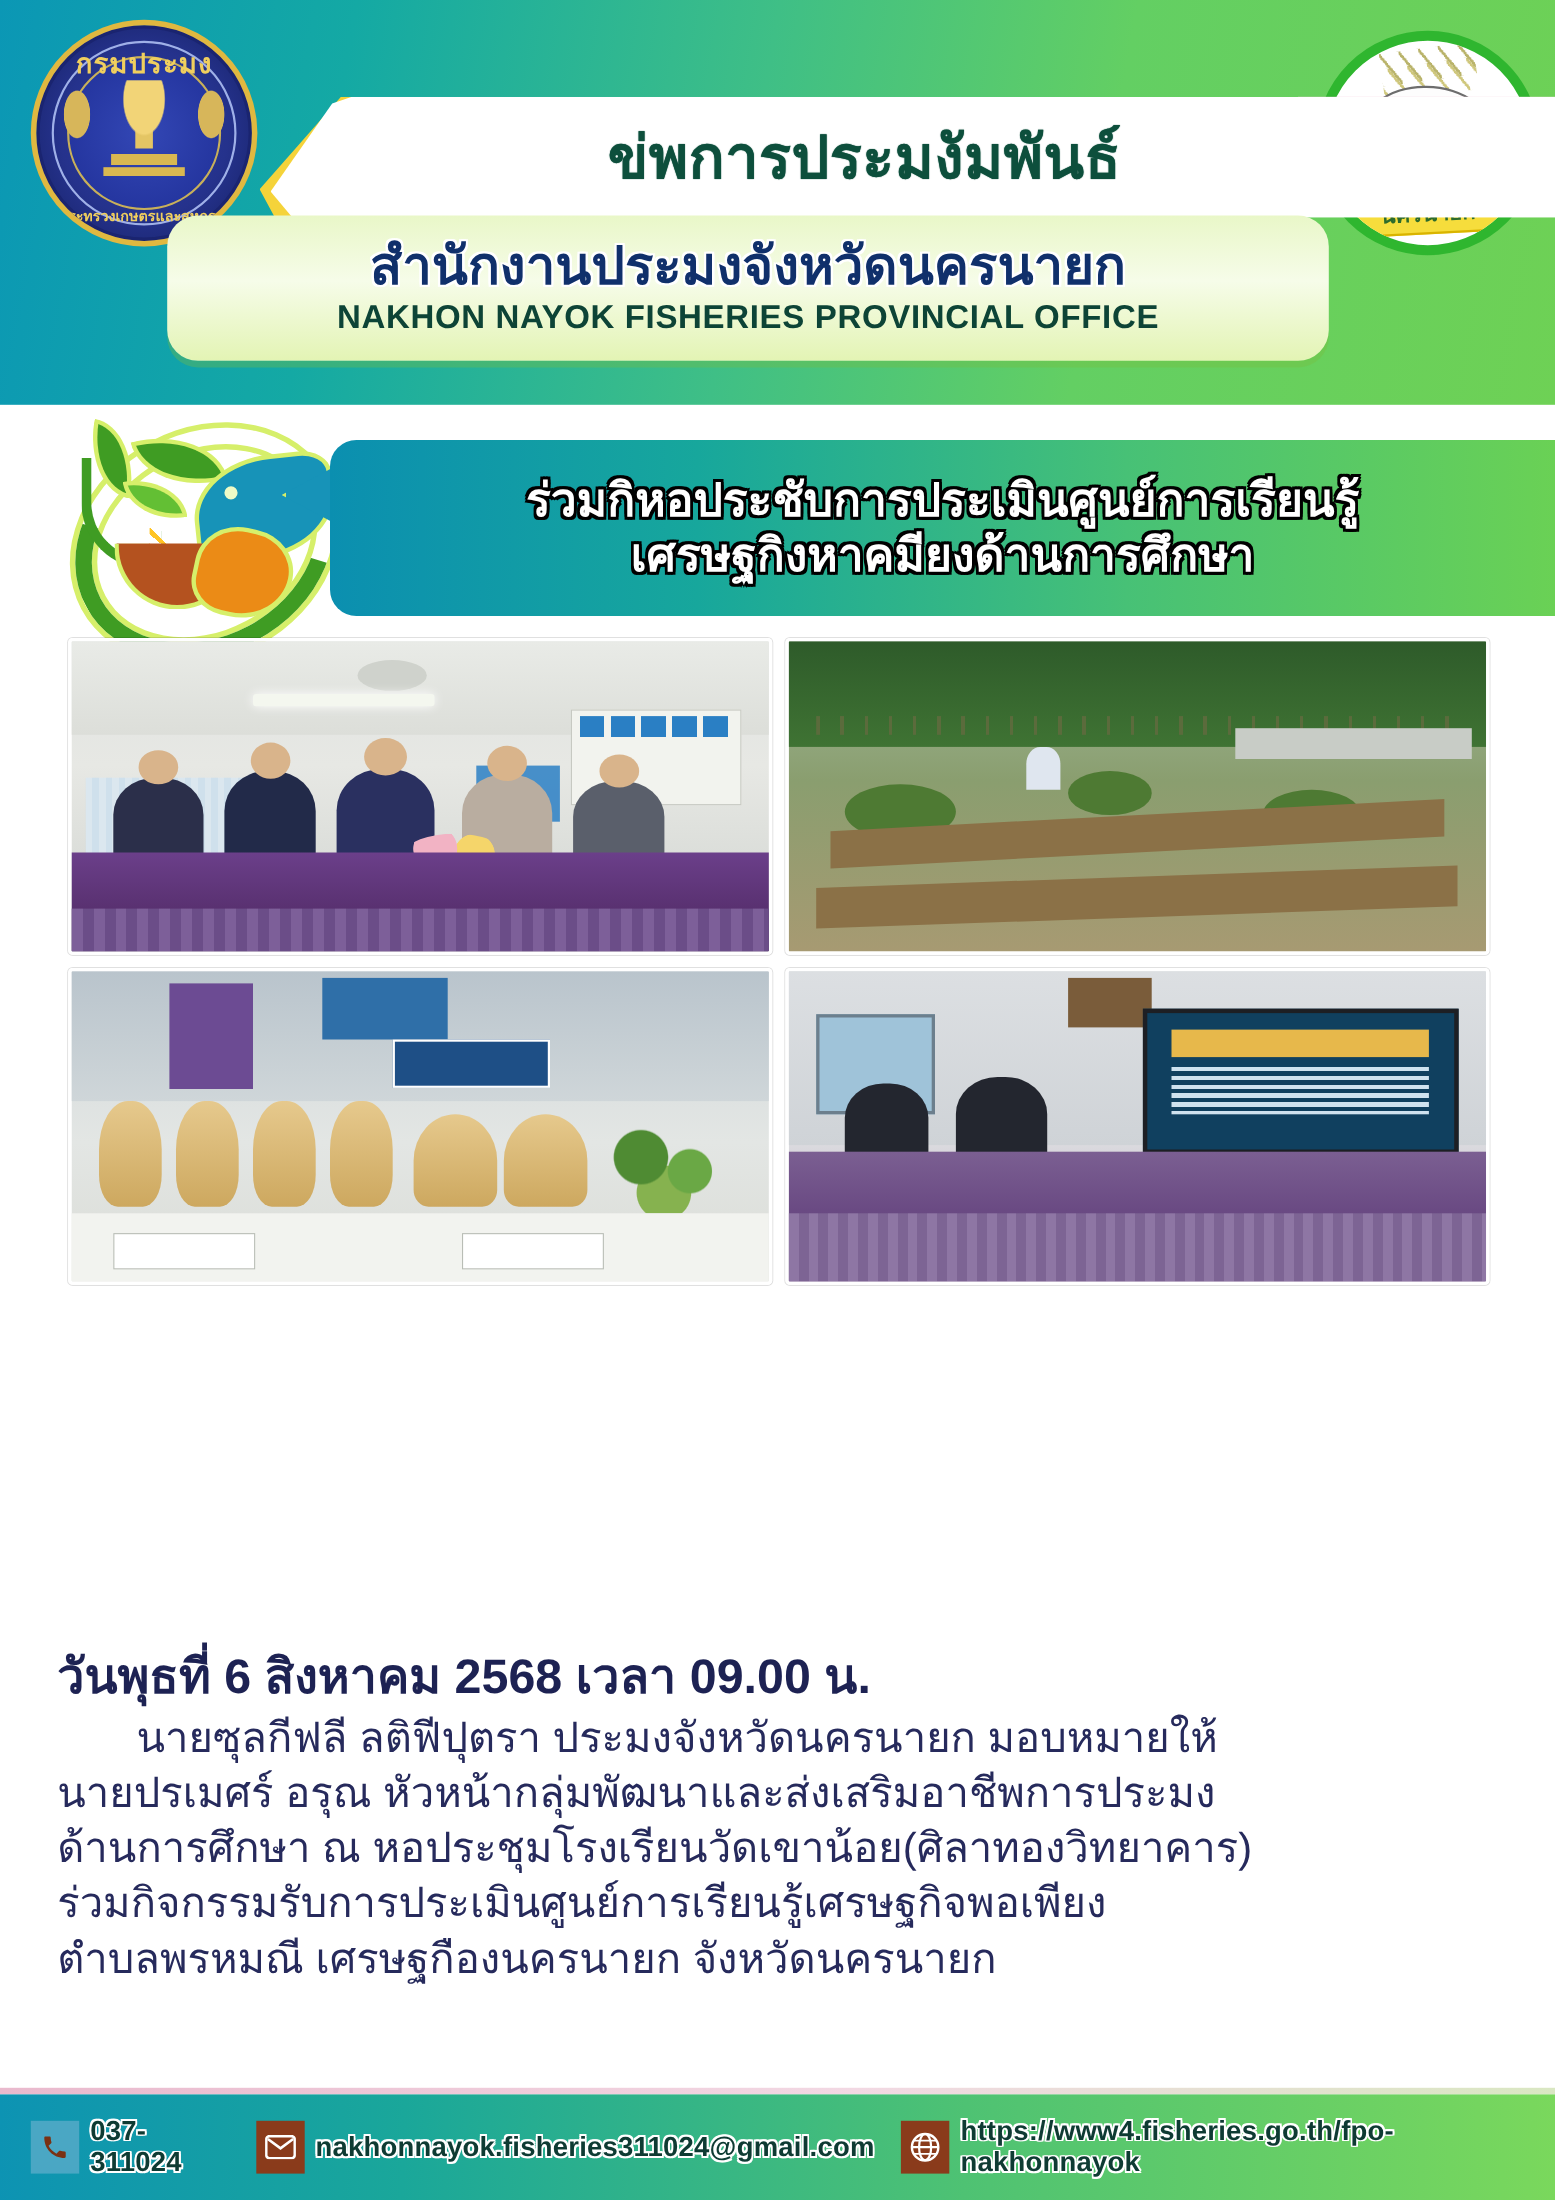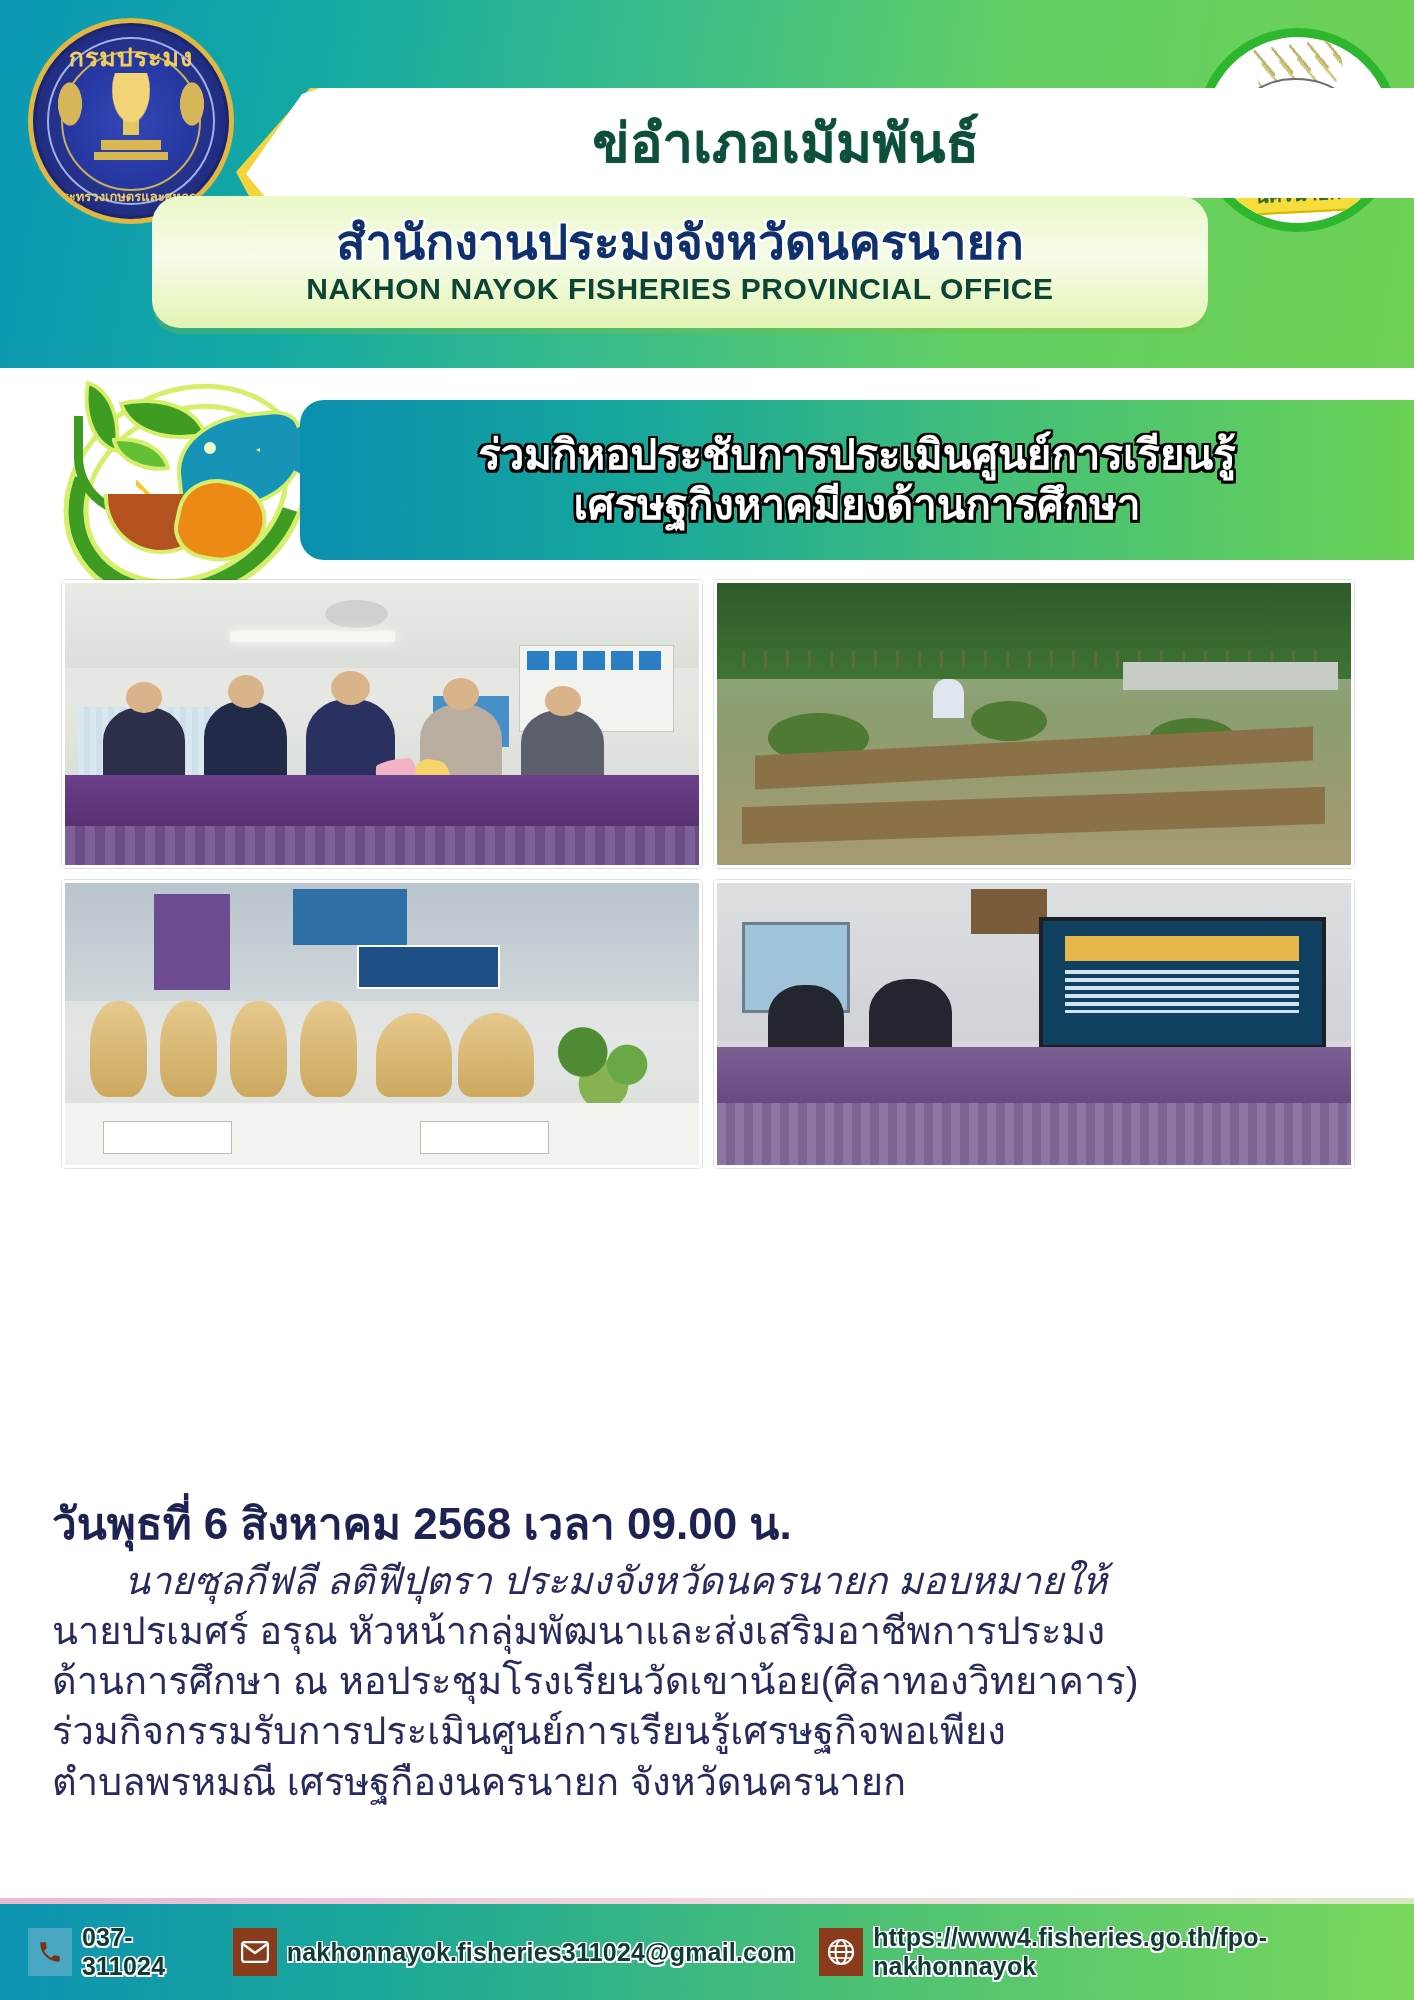--- a/index.html
+++ b/index.html
@@ -281,21 +281,21 @@
   
   .date-line{
     position:absolute;left:52px;top:1488px;width:1320px;
     color:#1d2253;font-size:44px;font-weight:bold;
   }
   .body-text{
     position:absolute;left:52px;top:1556px;width:1320px;
     color:#262a5c;font-size:38px;line-height:1.32;
   }
   .body-text p{margin:0;}
-  .body-text p.first{text-indent:72px;font-style:italic;}
+  .body-text p.first{text-indent:72px;}
 
   
   .footer{
     position:absolute;left:0;bottom:0;width:1414px;height:96px;
     background:linear-gradient(92deg,#0d93b3 0%,#1aa79a 26%,#4ec273 62%,#7ad85c 100%);
     display:flex;align-items:center;padding-left:28px;box-sizing:border-box;gap:10px;
   }
   .footer .ftxt{
     color:#0e3b33;font-size:25px;font-weight:bold;letter-spacing:.2px;
     text-shadow:-1.5px 0 #fff,1.5px 0 #fff,0 -1.5px #fff,0 1.5px #fff,
@@ -340,21 +340,21 @@
     <div class="leg l2"></div>
     <div class="leg l3"></div>
     <div class="leg l4"></div>
   </div>
   <div class="banner">นครนายก</div>
 </div>
 
 <div class="ribbon-pink"></div>
 <div class="title-ribbon-edge"></div>
 <div class="title-ribbon"></div>
-<div class="main-title">ข่อำเภอเมัมพันธ์</div>
+<div class="main-title">ข่พการประมงัมพันธ์</div>
 
 <div class="office-panel">
   <div class="office-th">สำนักงานประมงจังหวัดนครนายก</div>
   <div class="office-en">NAKHON NAYOK FISHERIES PROVINCIAL OFFICE</div>
 </div>
 
 <div class="logo-agri">
   <div class="arc"></div>
   <div class="stem"></div>
   <div class="leaf1"></div>

